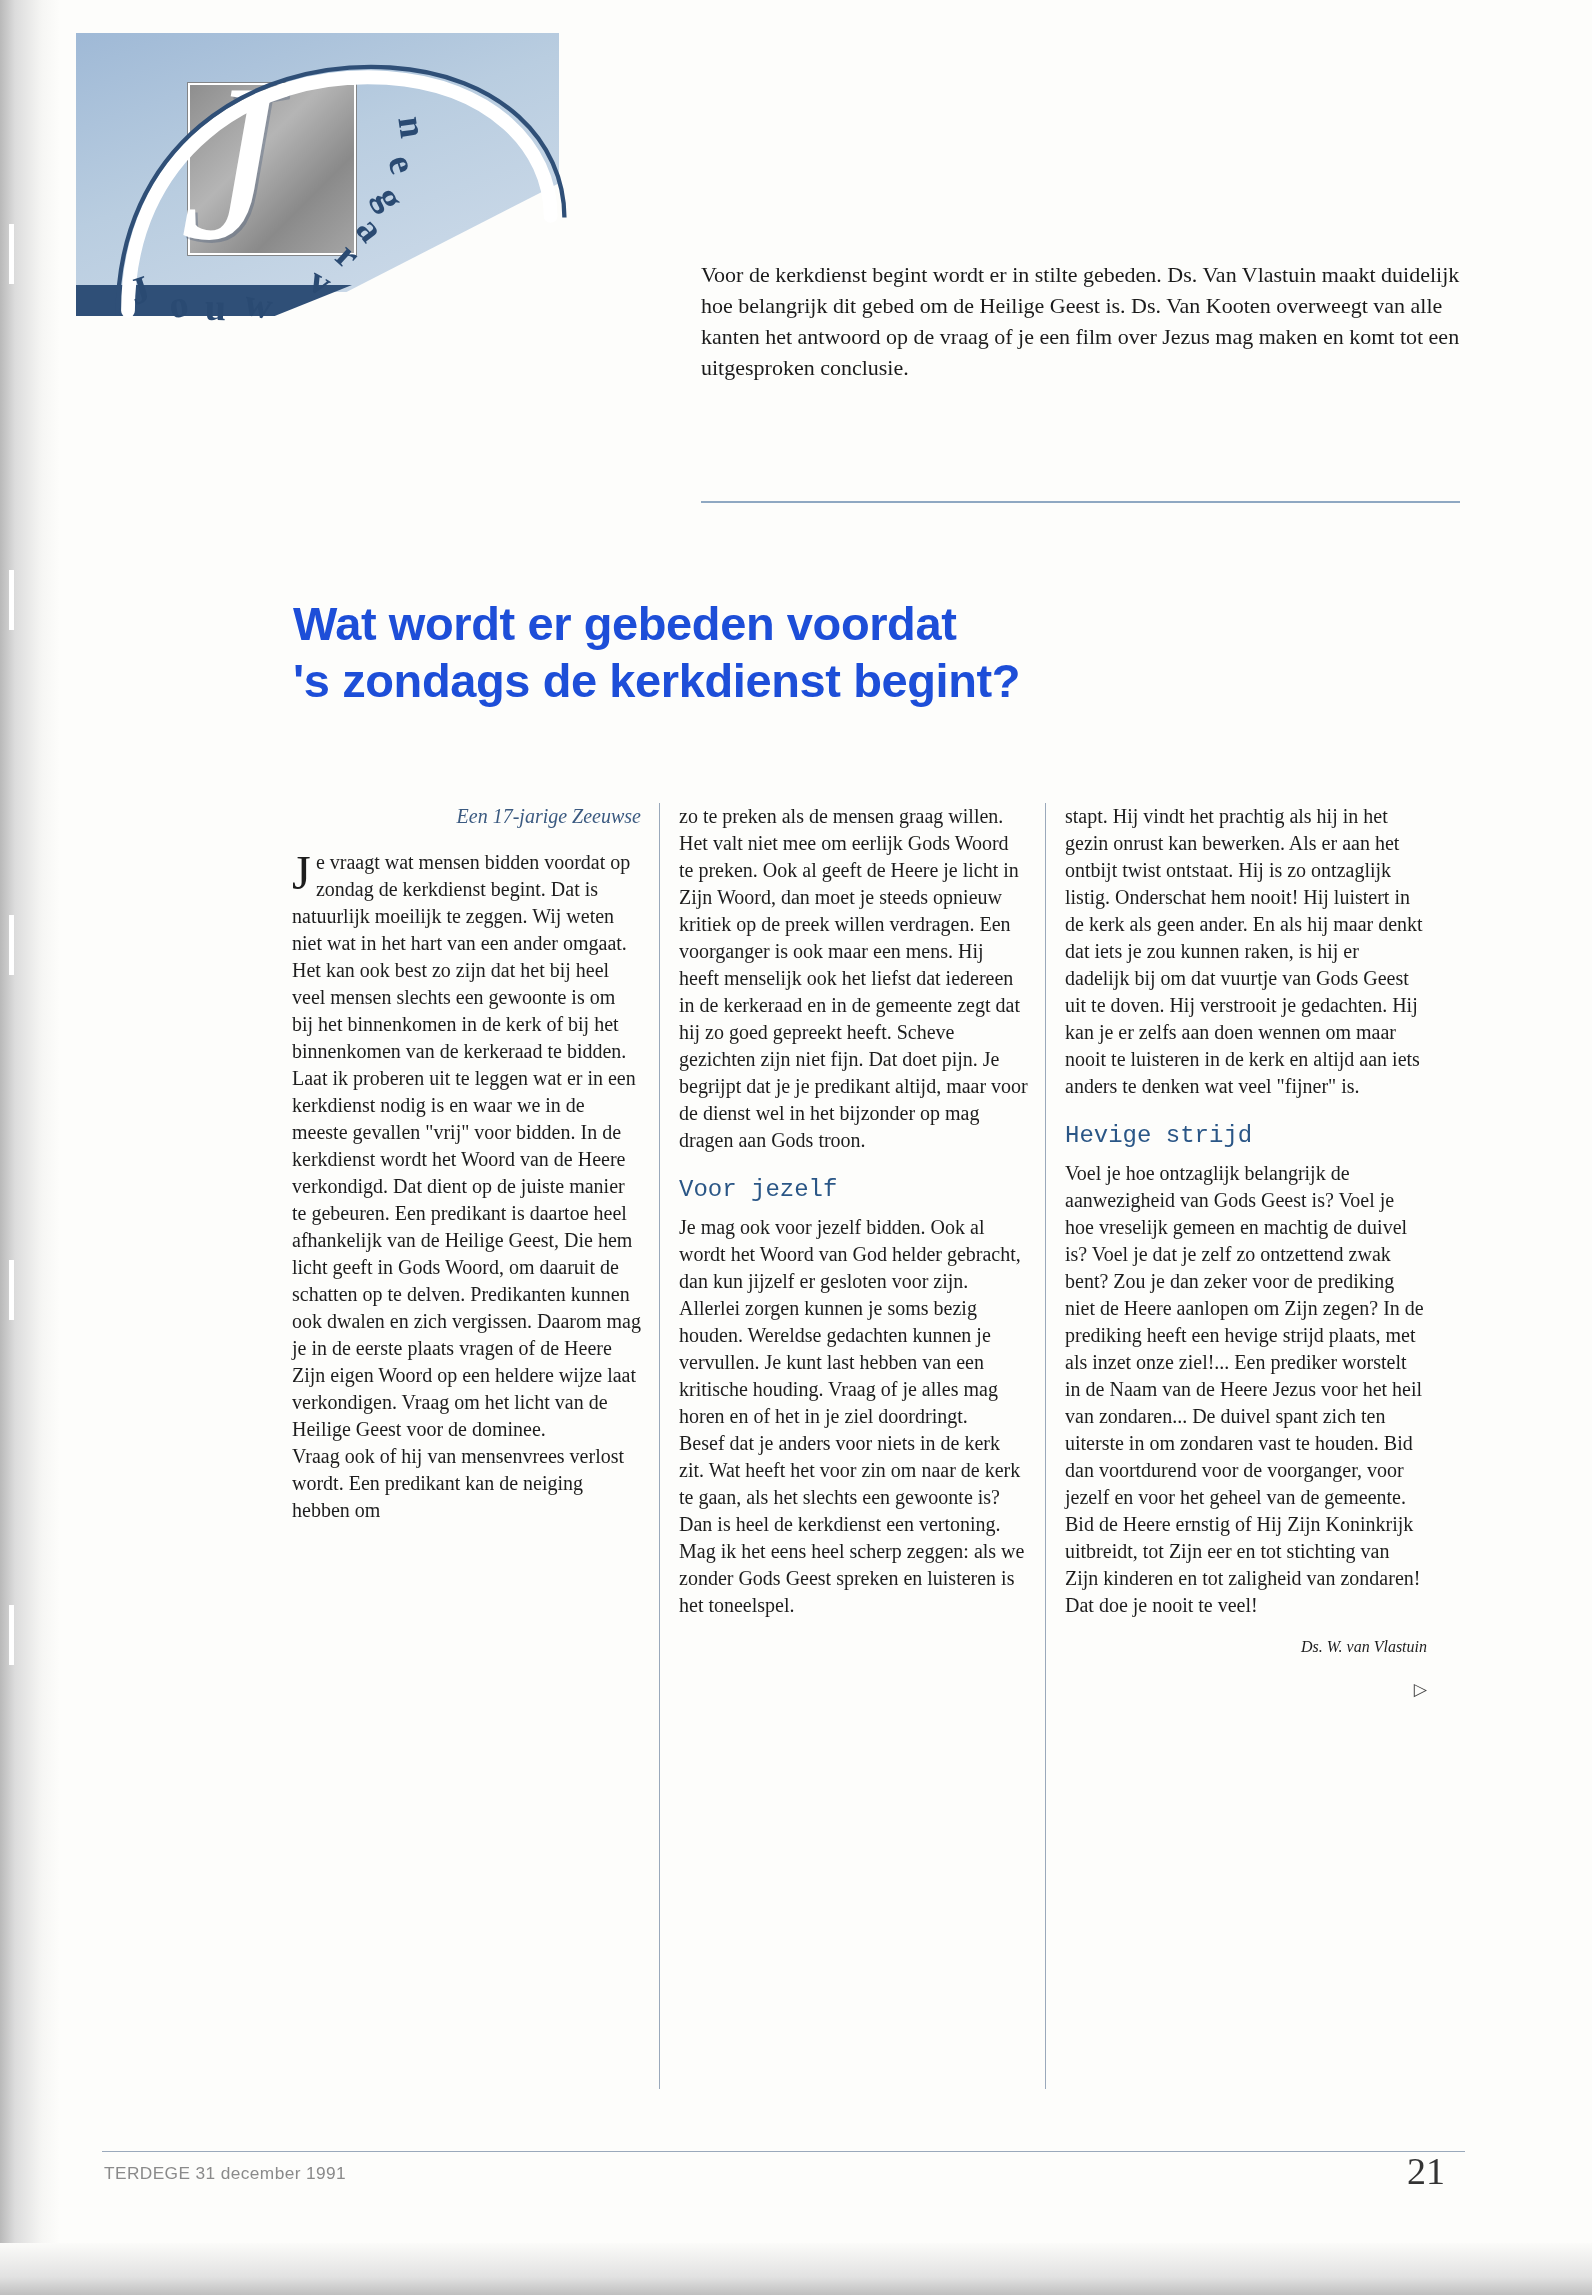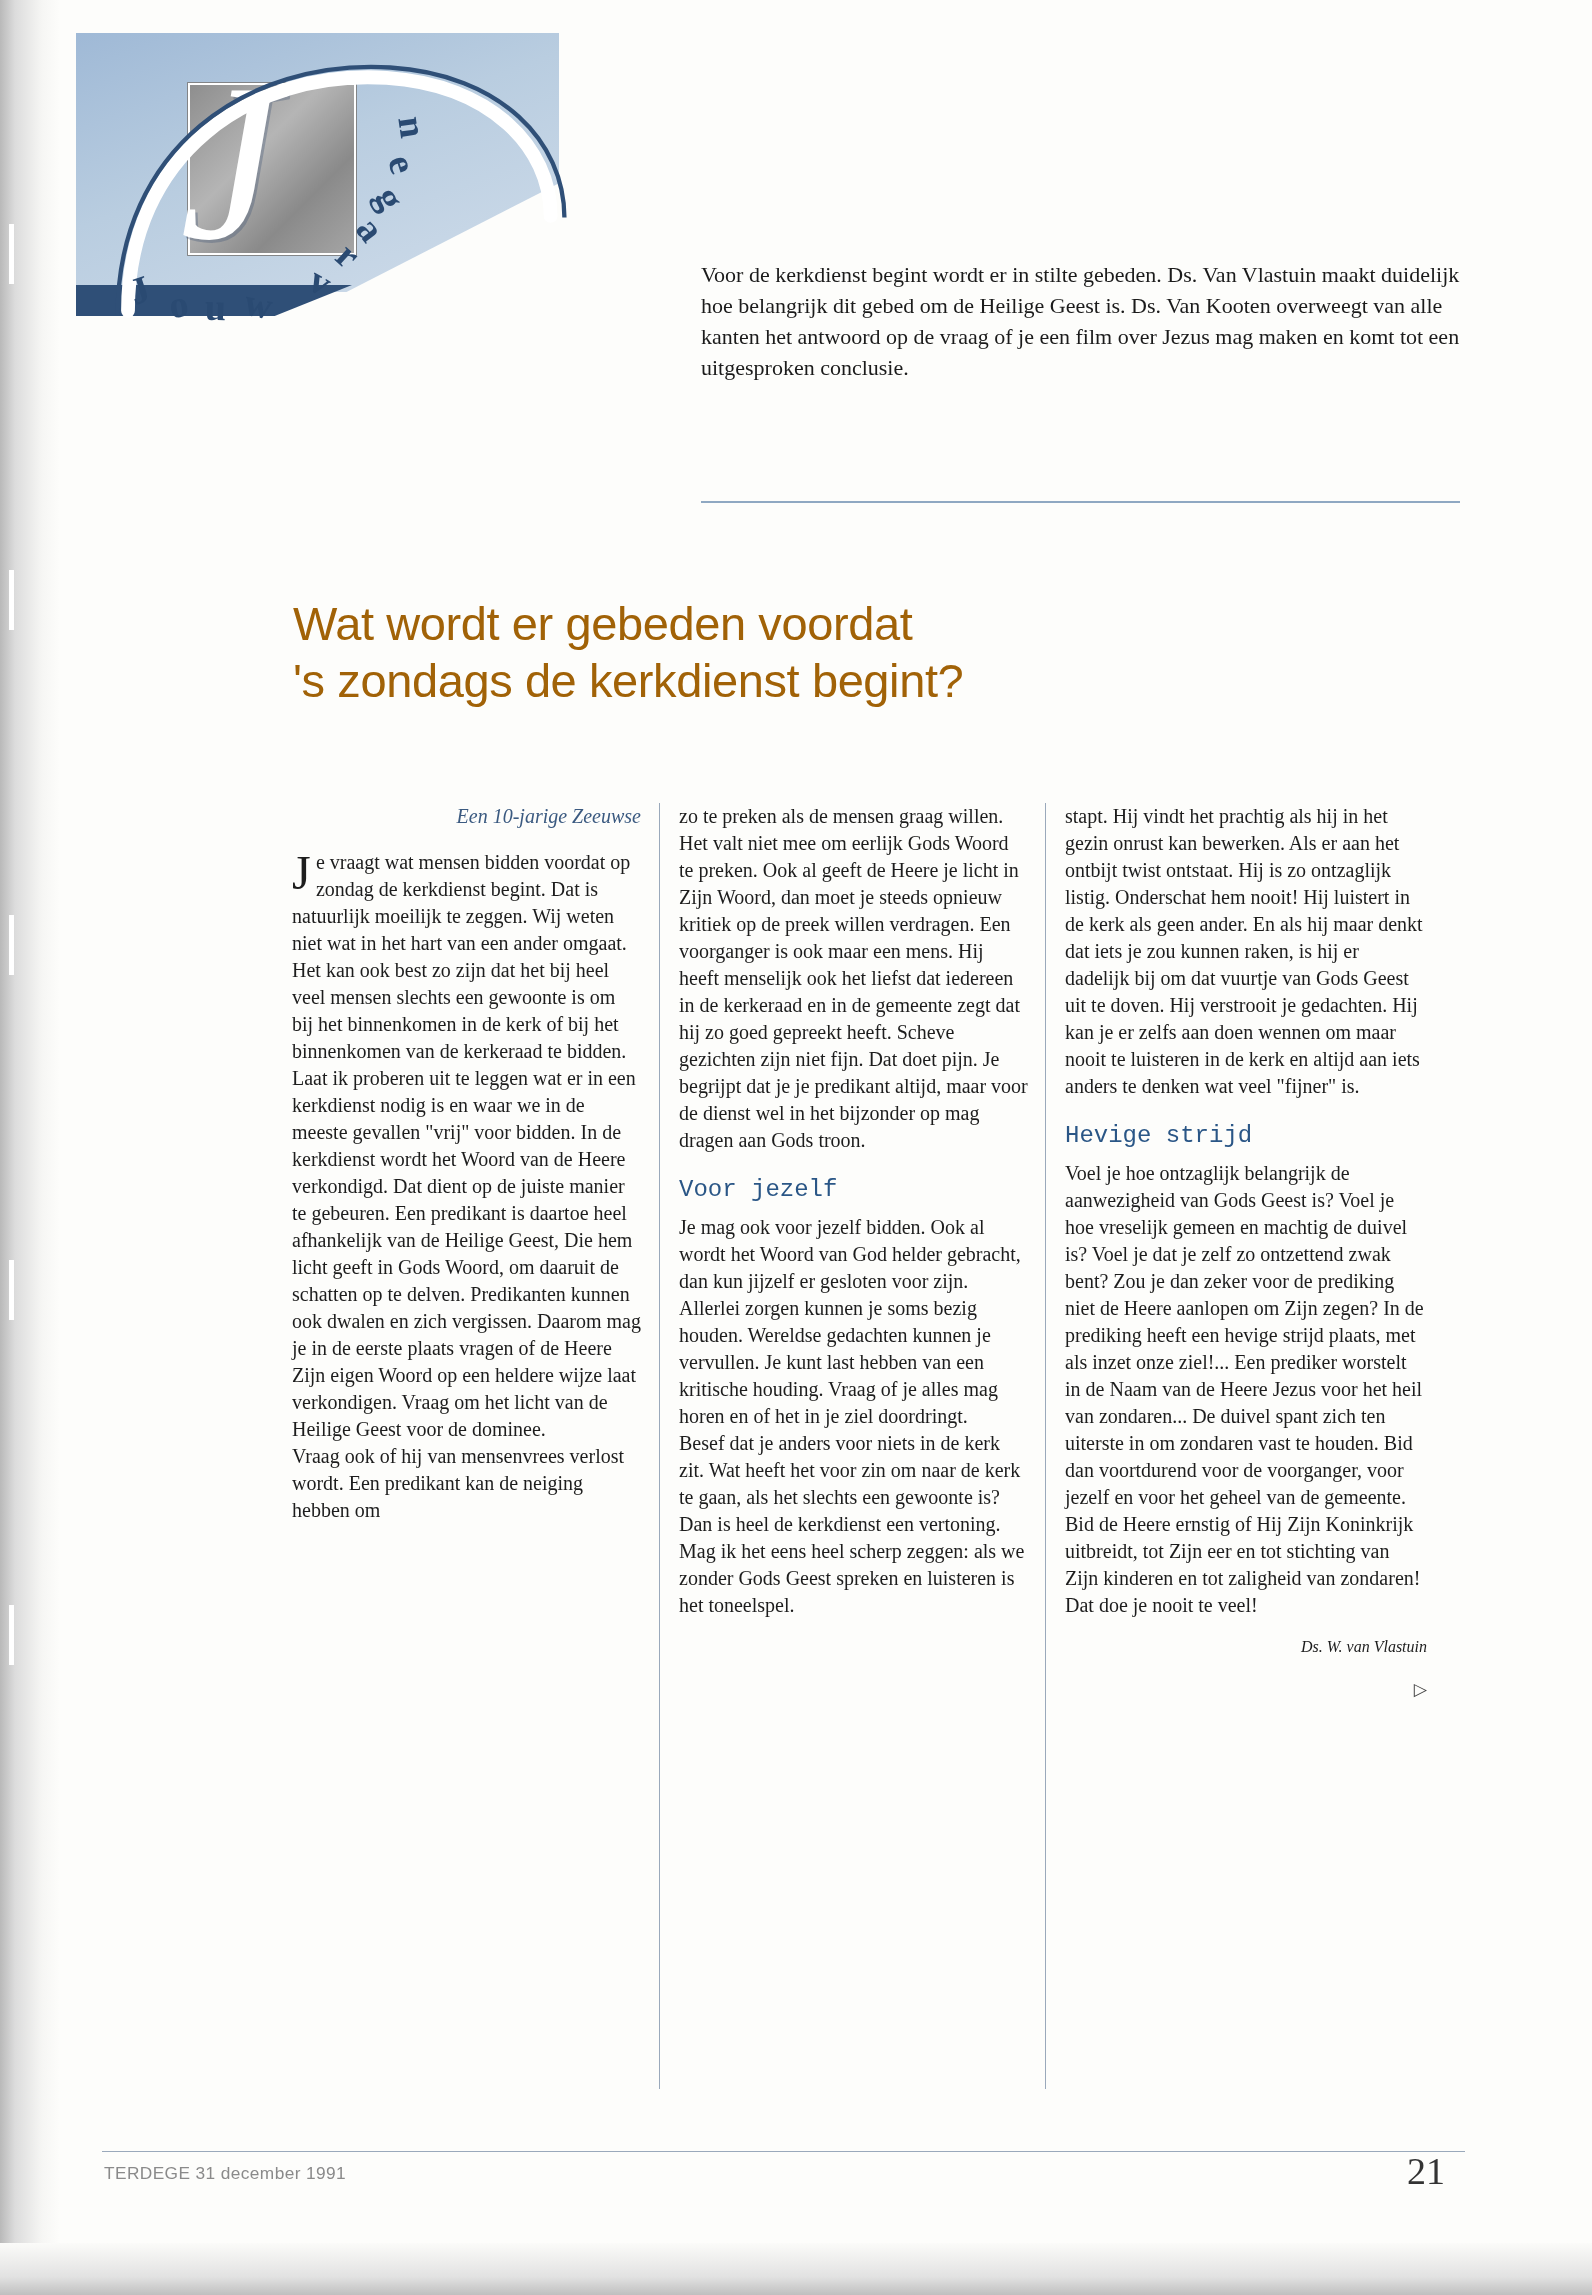--- a/index.html
+++ b/index.html
@@ -117,24 +117,24 @@
     width: 759px; height: 1.7px;
     background: #8fa8c2;
   }
 
   
   .headline {
     position: absolute;
     left: 293px; top: 595px;
     width: 1018px;
     font-family: "Liberation Sans", sans-serif;
-    font-weight: 400;
+    font-weight: 700;
     font-size: 47px;
     line-height: 57px;
-    color: #a16207;
+    color: #1d4ed8;
     letter-spacing: -0.4px;
   }
 
   
   .cols {
     position: absolute;
     left: 292px; top: 803px;
     width: 1174px;
     height: 1312px;
   }
@@ -276,21 +276,21 @@
   <div class="headline">
     <div>Wat wordt er gebeden voordat</div>
     <div>'s zondags de kerkdienst begint?</div>
   </div>
 
   <div class="cols">
     <div class="col-rule rule1"></div>
     <div class="col-rule rule2"></div>
 
     <div class="col c1">
-      <p class="question-src">Een 10-jarige Zeeuwse</p>
+      <p class="question-src">Een 17-jarige Zeeuwse</p>
       <p class="body dropcap-para">
         <span class="dropcap">J</span><span>e vraagt wat mensen bidden voordat op zondag de kerkdienst begint. Dat is natuurlijk moeilijk te zeggen. Wij weten niet wat in het hart van een ander omgaat. Het kan ook best zo zijn dat het bij heel veel mensen slechts een gewoonte is om bij het binnenkomen in de kerk of bij het binnenkomen van de kerkeraad te bidden. Laat ik proberen uit te leggen wat er in een kerkdienst nodig is en waar we in de meeste gevallen "vrij" voor bidden. In de kerkdienst wordt het Woord van de Heere verkondigd. Dat dient op de juiste manier te gebeuren. Een predikant is daartoe heel afhankelijk van de Heilige Geest, Die hem licht geeft in Gods Woord, om daaruit de schatten op te delven. Predikanten kunnen ook dwalen en zich vergissen. Daarom mag je in de eerste plaats vragen of de Heere Zijn eigen Woord op een heldere wijze laat verkondigen. Vraag om het licht van de Heilige Geest voor de dominee.</span>
       </p>
       <p class="body">Vraag ook of hij van mensenvrees verlost wordt. Een predikant kan de neiging hebben om</p>
     </div>
 
     <div class="col c2">
       <p class="body">zo te preken als de mensen graag willen. Het valt niet mee om eerlijk Gods Woord te preken. Ook al geeft de Heere je licht in Zijn Woord, dan moet je steeds opnieuw kritiek op de preek willen verdragen. Een voorganger is ook maar een mens. Hij heeft menselijk ook het liefst dat iedereen in de kerkeraad en in de gemeente zegt dat hij zo goed gepreekt heeft. Scheve gezichten zijn niet fijn. Dat doet pijn. Je begrijpt dat je je predikant altijd, maar voor de dienst wel in het bijzonder op mag dragen aan Gods troon.</p>
       <h3 class="subhead">Voor jezelf</h3>
       <p class="body">Je mag ook voor jezelf bidden. Ook al wordt het Woord van God helder gebracht, dan kun jijzelf er gesloten voor zijn. Allerlei zorgen kunnen je soms bezig houden. Wereldse gedachten kunnen je vervullen. Je kunt last hebben van een kritische houding. Vraag of je alles mag horen en of het in je ziel doordringt.</p>

